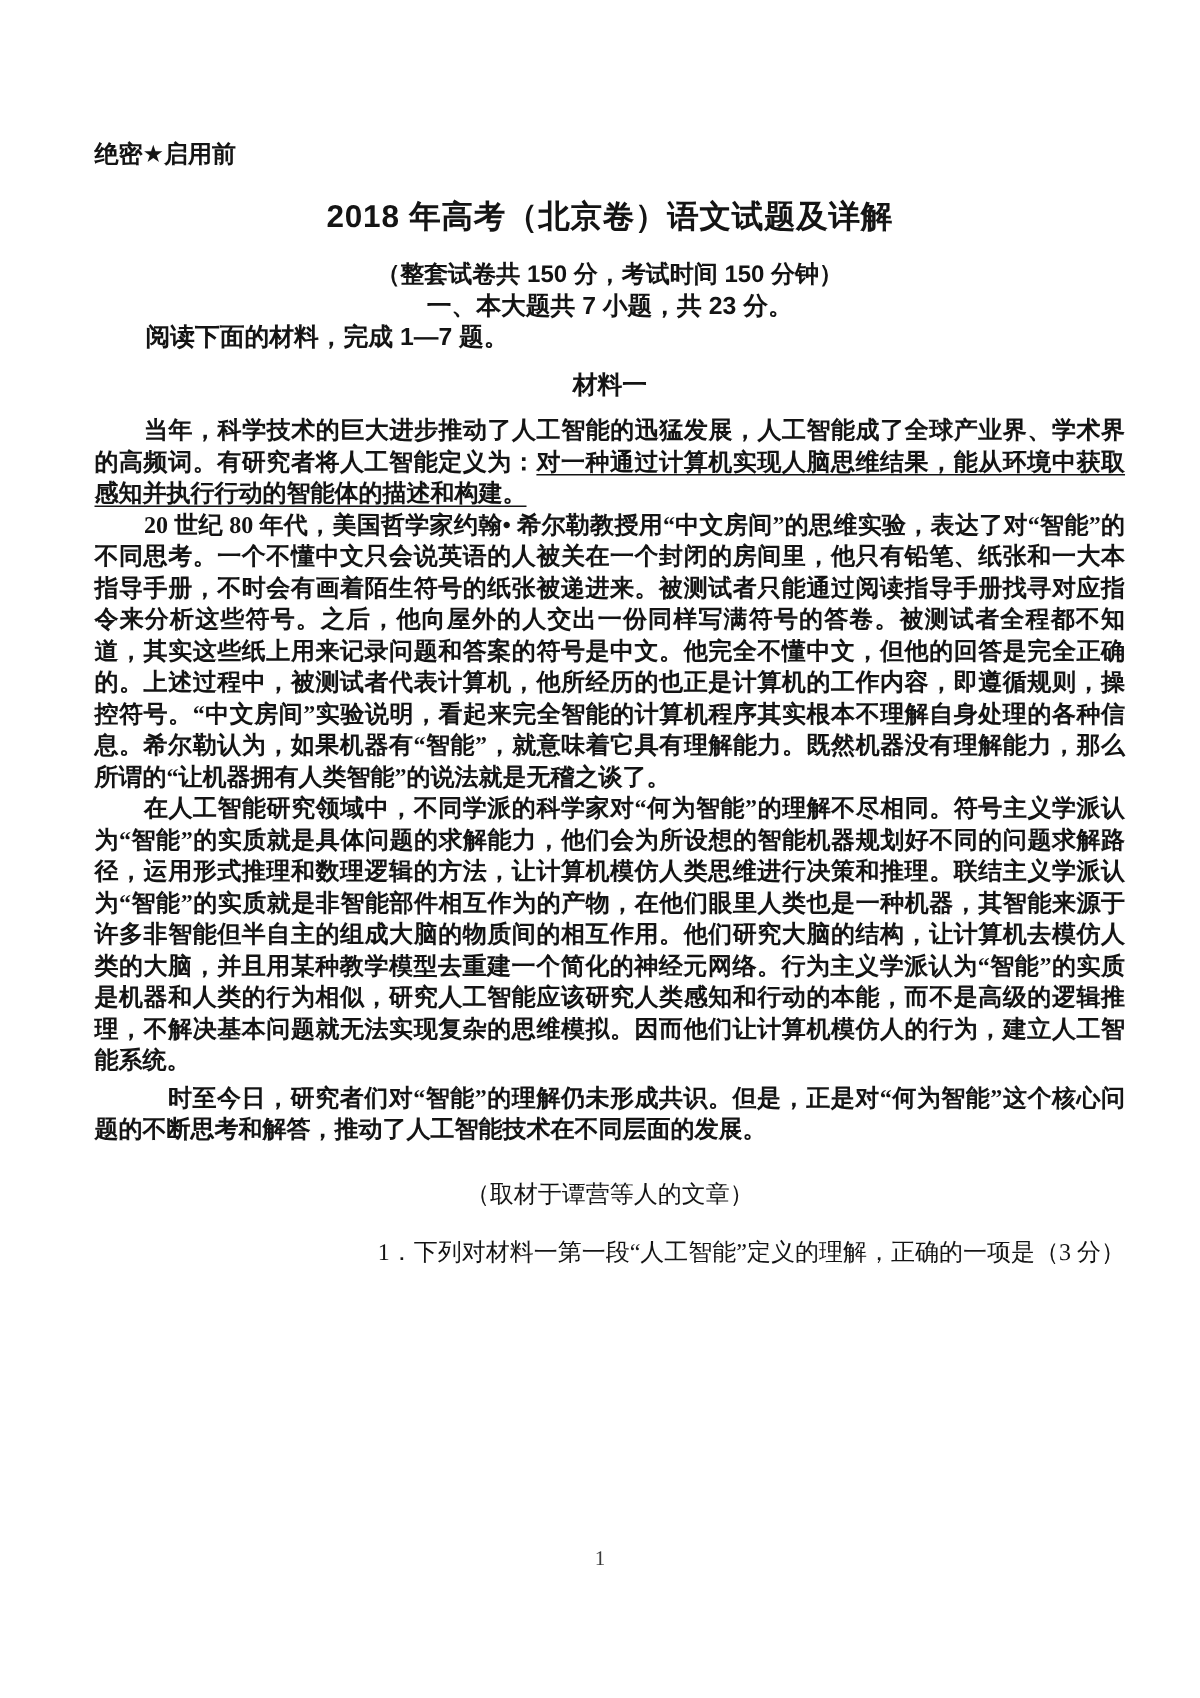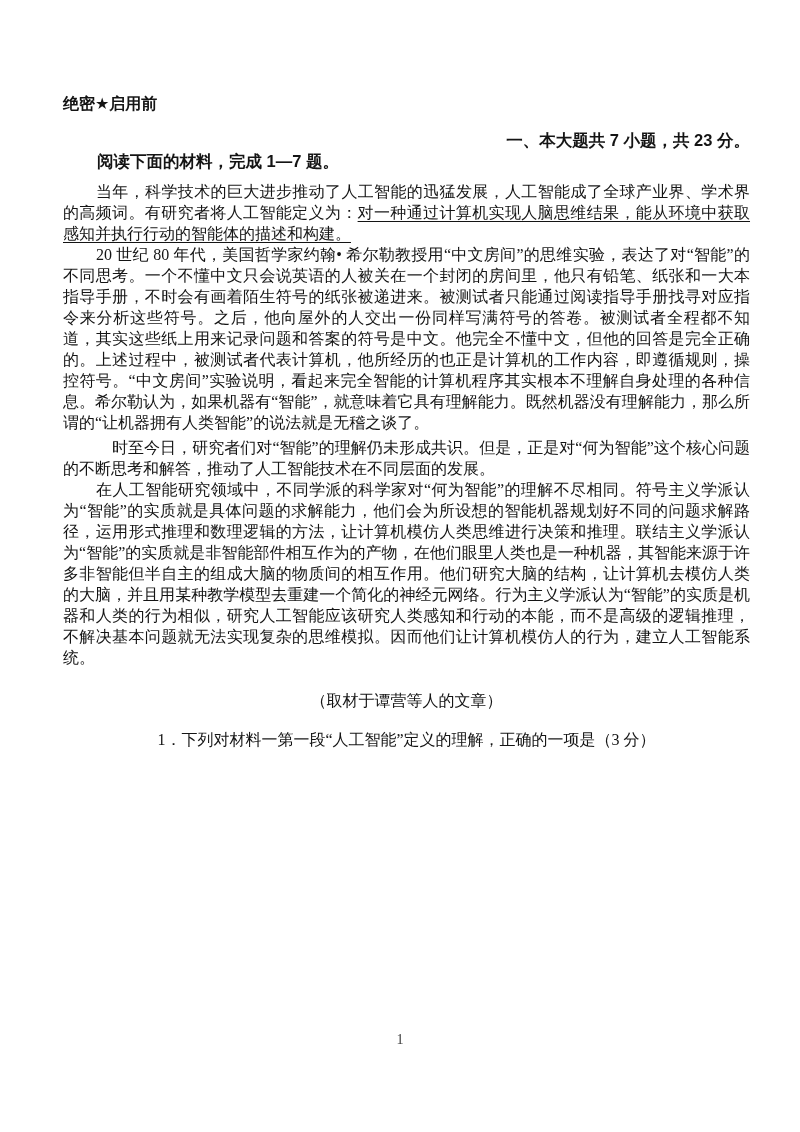--- a/index.html
+++ b/index.html
@@ -38,43 +38,44 @@
     text-align: center;
     letter-spacing: 0.5px;
   }
   .subtitle {
     margin-top: 15px;
     font-size: 16px;
     line-height: 21px;
     text-align: center;
   }
   .section-heading {
-    margin-top: 16px;
+    margin-top: 0;
     font-size: 16.5px;
     line-height: 21px;
-    text-align: right;
+    text-align: center;
   }
   .instruction {
     font-size: 16.5px;
     line-height: 21px;
     text-indent: 34px;
   }
   .material-heading {
     margin-top: 11px;
     font-size: 16.5px;
     line-height: 21px;
     text-align: center;
   }
   .para {
     margin: 0;
     font-size: 16px;
     line-height: 21px;
     text-align: justify;
     text-indent: 33px;
     word-break: break-all;
+    font-weight: bold;
   }
   .para.first {
     margin-top: 9px;
   }
   .para.last {
     margin-top: 4px;
     text-indent: 49px;
   }
   .underlined {
     text-decoration: underline;
@@ -83,55 +84,58 @@
   .attribution {
     margin-top: 22px;
     font-size: 16px;
     line-height: 21px;
     text-align: center;
   }
   .question {
     margin-top: 18px;
     font-size: 16px;
     line-height: 21px;
-    text-align: center;
+    text-align: right;
   }
   .page-number {
     position: absolute;
     left: 0;
     right: 0;
     top: 1031px;
     text-align: center;
     font-size: 14px;
     line-height: 18px;
     color: #3a3a3a;
   }
 </style>
 </head>
 <body>
 
 <div class="page">
 
   <div class="classification heading-font">绝密★启用前</div>
 
+  <h1 class="title heading-font">2018 年高考（北京卷）语文试题及详解</h1>
 
+  <div class="subtitle heading-font">（整套试卷共 150 分，考试时间 150 分钟）</div>
 
   <div class="section-heading heading-font">一、本大题共 7 小题，共 23 分。</div>
 
   <div class="instruction heading-font">阅读下面的材料，完成 1—7 题。</div>
 
+  <div class="material-heading heading-font">材料一</div>
 
   <p class="para first"><span>当年，科学技术的巨大进步推动了人工智能的迅猛发展，人工智能成了全球产业界、学术界的高频词。有研究者将人工智能定义为：</span><span class="underlined">对一种通过计算机实现人脑思维结果，能从环境中获取感知并执行行动的智能体的描述和构建。</span></p>
 
 
   <p class="para">20 世纪 80 年代，美国哲学家约翰• 希尔勒教授用“中文房间”的思维实验，表达了对“智能”的不同思考。一个不懂中文只会说英语的人被关在一个封闭的房间里，他只有铅笔、纸张和一大本指导手册，不时会有画着陌生符号的纸张被递进来。被测试者只能通过阅读指导手册找寻对应指令来分析这些符号。之后，他向屋外的人交出一份同样写满符号的答卷。被测试者全程都不知道，其实这些纸上用来记录问题和答案的符号是中文。他完全不懂中文，但他的回答是完全正确的。上述过程中，被测试者代表计算机，他所经历的也正是计算机的工作内容，即遵循规则，操控符号。“中文房间”实验说明，看起来完全智能的计算机程序其实根本不理解自身处理的各种信息。希尔勒认为，如果机器有“智能”，就意味着它具有理解能力。既然机器没有理解能力，那么所谓的“让机器拥有人类智能”的说法就是无稽之谈了。</p>
 
+  <p class="para">在人工智能研究领域中，不同学派的科学家对“何为智能”的理解不尽相同。符号主义学派认为“智能”的实质就是具体问题的求解能力，他们会为所设想的智能机器规划好不同的问题求解路径，运用形式推理和数理逻辑的方法，让计算机模仿人类思维进行决策和推理。联结主义学派认为“智能”的实质就是非智能部件相互作为的产物，在他们眼里人类也是一种机器，其智能来源于许多非智能但半自主的组成大脑的物质间的相互作用。他们研究大脑的结构，让计算机去模仿人类的大脑，并且用某种教学模型去重建一个简化的神经元网络。行为主义学派认为“智能”的实质是机器和人类的行为相似，研究人工智能应该研究人类感知和行动的本能，而不是高级的逻辑推理，不解决基本问题就无法实现复杂的思维模拟。因而他们让计算机模仿人的行为，建立人工智能系统。</p>
+
   <p class="para last">时至今日，研究者们对“智能”的理解仍未形成共识。但是，正是对“何为智能”这个核心问题的不断思考和解答，推动了人工智能技术在不同层面的发展。</p>
-
-  <p class="para">在人工智能研究领域中，不同学派的科学家对“何为智能”的理解不尽相同。符号主义学派认为“智能”的实质就是具体问题的求解能力，他们会为所设想的智能机器规划好不同的问题求解路径，运用形式推理和数理逻辑的方法，让计算机模仿人类思维进行决策和推理。联结主义学派认为“智能”的实质就是非智能部件相互作为的产物，在他们眼里人类也是一种机器，其智能来源于许多非智能但半自主的组成大脑的物质间的相互作用。他们研究大脑的结构，让计算机去模仿人类的大脑，并且用某种教学模型去重建一个简化的神经元网络。行为主义学派认为“智能”的实质是机器和人类的行为相似，研究人工智能应该研究人类感知和行动的本能，而不是高级的逻辑推理，不解决基本问题就无法实现复杂的思维模拟。因而他们让计算机模仿人的行为，建立人工智能系统。</p>
 
   <div class="attribution">（取材于谭营等人的文章）</div>
 
   <div class="question">1．下列对材料一第一段“人工智能”定义的理解，正确的一项是（3 分）</div>
 
   <div class="page-number">1</div>
 
 </div>
 
 </body></html>

